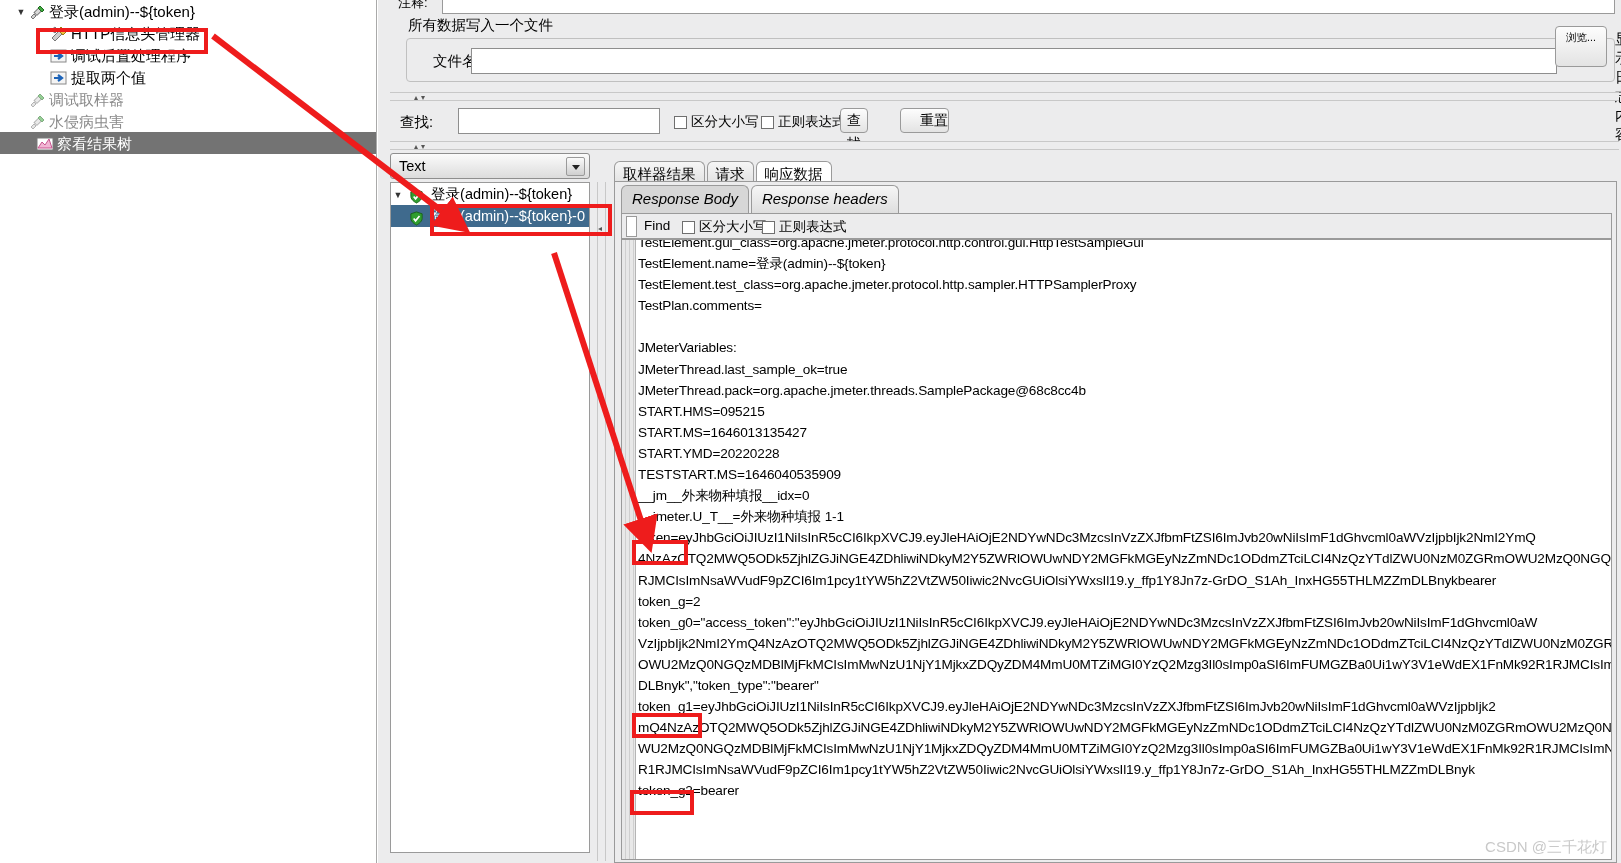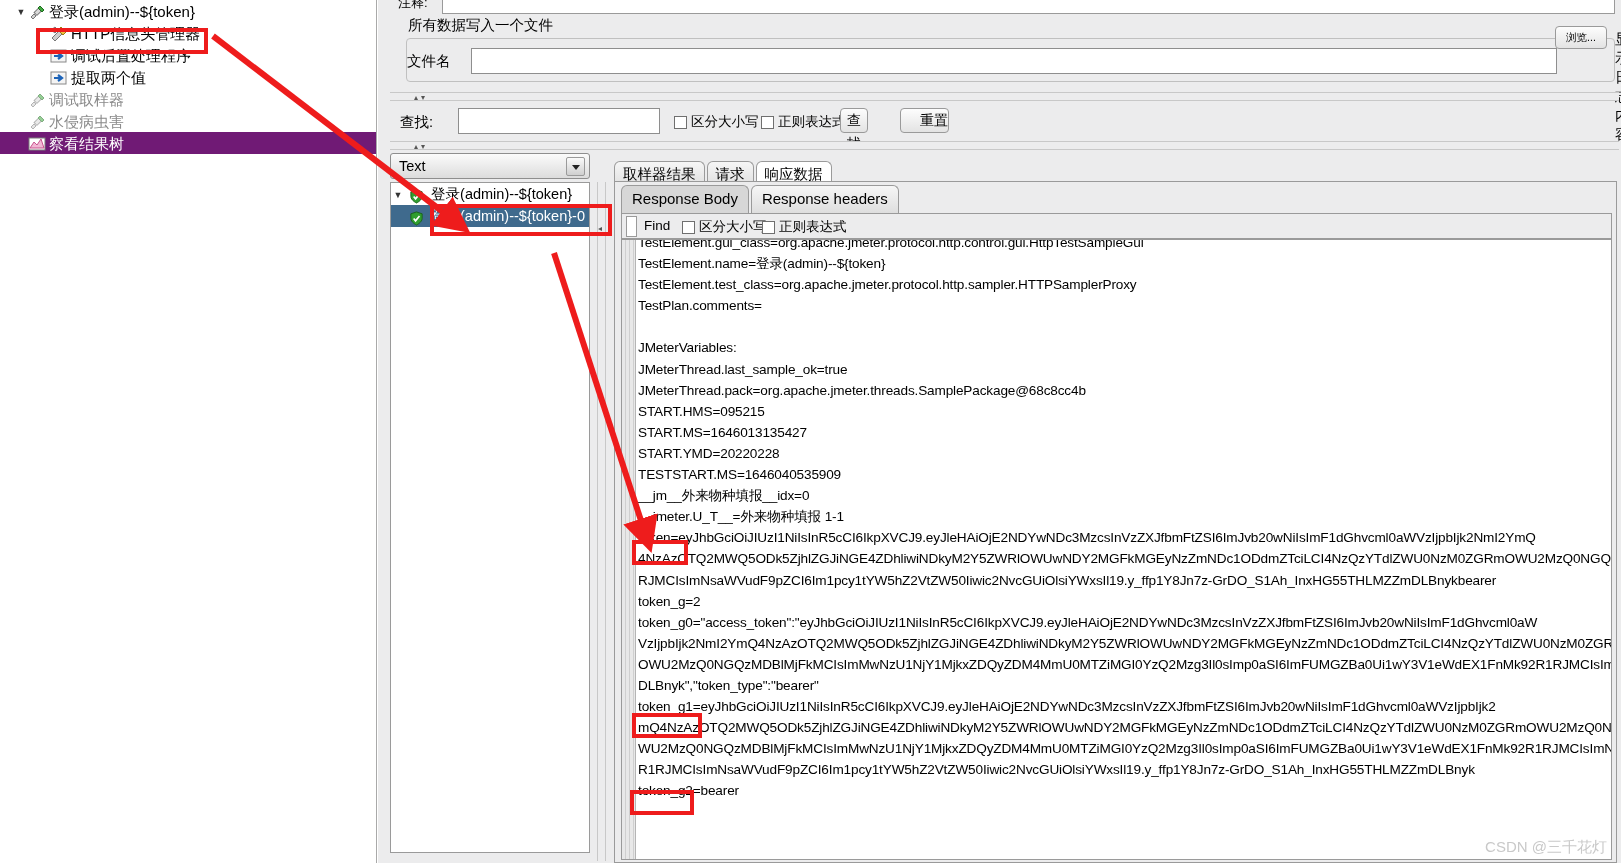--- a/index.html
+++ b/index.html
@@ -16,21 +16,21 @@
   #tree-panel {
     position: absolute; left: 0; top: 0; width: 377px; height: 863px;
     background: #ffffff; border-right: 1px solid #a9a9a9;
     overflow: hidden;
   }
   .tree-row {
     position: relative; height: 22px; line-height: 22px;
     white-space: nowrap; font-size: 15px; color: #000;
     padding-left: 0;
   }
-  .tree-row.selected { background: #701a75; color: #ffffff; }
+  .tree-row.selected { background: #737373; color: #ffffff; padding-left: 8px; }
   .tree-row .toggle {
     display: inline-block; width: 14px; text-align: center;
     font-size: 9px; color: #333; vertical-align: middle;
   }
   .tree-ico {
     display: inline-block; width: 18px; height: 16px;
     vertical-align: middle; position: relative; margin-right: 3px;
   }
   .lbl { vertical-align: middle; }
   .dim { color: #8a8a8a; }
@@ -59,27 +59,27 @@
     position: absolute; left: 16px; top: 16px; right: 4px; height: 72px;
     background: #ececed;
   }
   #listener-title {
     position: absolute; left: 14px; top: 0px; font-size: 14.5px; color: #000;
   }
   #file-group {
     position: absolute; left: 12px; top: 22px; right: 2px; height: 44px;
     border: 1px solid #c0c0c0; border-radius: 4px; background: #ececed;
   }
-  #file-label { position: absolute; left: 0; top: 13px; font-size: 14.5px; }
+  #file-label { position: absolute; left: 26px; top: 13px; font-size: 14.5px; }
   #file-input {
     position: absolute; left: 64px; top: 9px; width: 1086px; height: 26px;
     background: #ffffff; border: 1px solid #8e8e8e;
   }
   #browse-btn {
-    position: absolute; left: 1161px; top: 10px; width: 52px; height: 23px;
+    position: absolute; left: 1161px; top: 10px; width: 52px; height: 41px;
     border: 1px solid #9a9a9a; border-radius: 4px;
     background: linear-gradient(#fdfdfd,#e3e3e3);
     font-size: 10.5px; text-align: center; line-height: 21px; color:#000;
   }
   #log-label { position:absolute; left:1221px; top:14px; font-size:14.5px; }
   .cbx {
     display:inline-block; width:13px; height:13px; background:#fff;
     border:1px solid #6f6f6f; vertical-align:middle; margin-right:4px;
   }
 
@@ -165,21 +165,21 @@
   .tab.active { background:#ffffff; }
   #sub-wrap {
     position:absolute; left:6px; top:28px; right:2px; bottom:0;
     border:1px solid #9a9a9a; background:#ececed;
   }
   #tabs-sub { position:absolute; left:6px; top:3px; height:28px; }
   .tab2 {
     display:inline-block; height:28px; line-height:26px; padding:0 10px;
     border:1px solid #9a9a9a; border-bottom:none; border-radius:6px 6px 0 0;
     font-size:15px; background: linear-gradient(#f6f6f6,#dedede);
-    margin-right:2px; vertical-align:bottom;
+    margin-right:2px; vertical-align:bottom;font-style:italic;
   }
   .tab2.active { background:#d7d7d7; }
   #find-bar {
     position:absolute; left:6px; top:31px; right:4px; height:26px;
     border:1px solid #9a9a9a; background:#ececed;
   }
   #find-bar .mini-field {
     position:absolute; left:4px; top:2px; width:11px; height:21px;
     background:#fff; border:1px solid #9a9a9a;
   }

